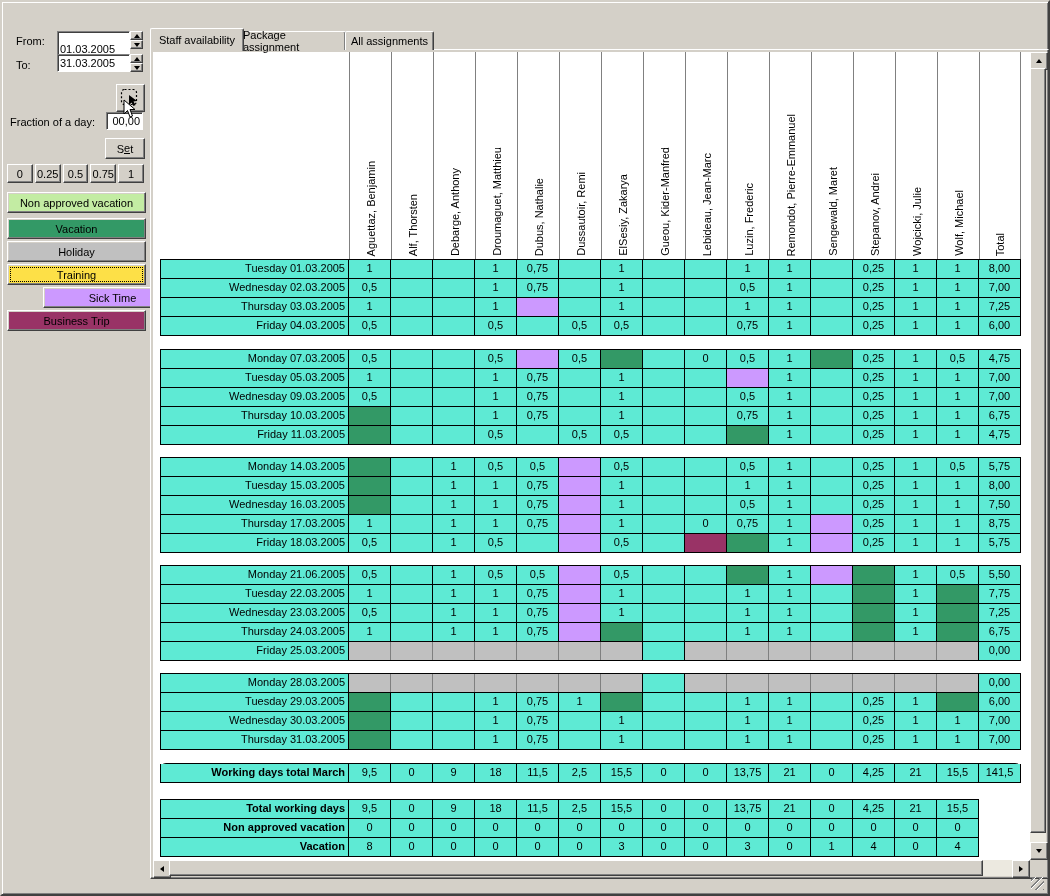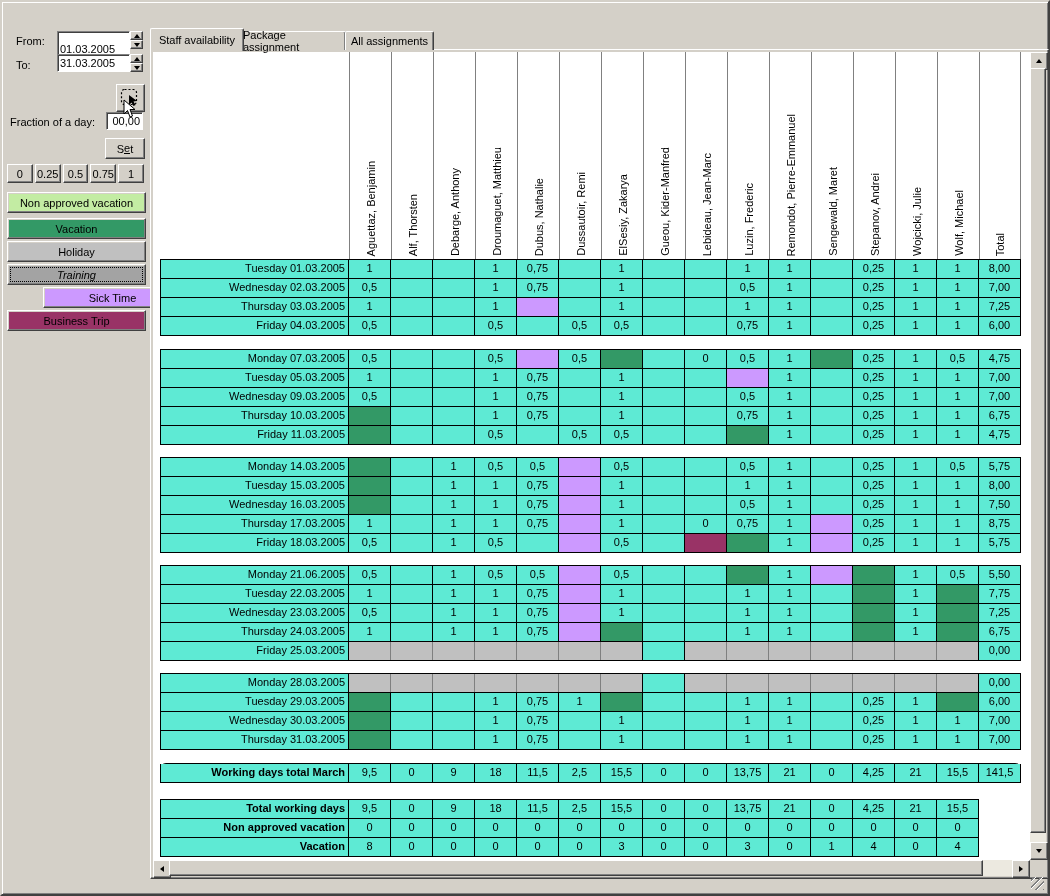--- a/index.html
+++ b/index.html
@@ -109,21 +109,21 @@
       <div class="raised" style="flex: 1 1 0%; display: flex; align-items: center; justify-content: center;">0.25</div>
       <div class="raised" style="flex: 1 1 0%; display: flex; align-items: center; justify-content: center;">0.5</div>
       <div class="raised" style="flex: 1 1 0%; display: flex; align-items: center; justify-content: center;">0.75</div>
       <div class="raised" style="flex: 1 1 0%; display: flex; align-items: center; justify-content: center;">1</div>
     </div>
 
   <div id="legendButtons">
       <div class="legend-btn raised" style="top: 190px; background: rgb(195, 236, 163);">Non approved vacation</div>
       <div class="legend-btn raised" style="top: 216px; background: rgb(51, 153, 102);">Vacation</div>
       <div class="legend-btn raised" style="top: 239px; background: rgb(192, 192, 192);">Holiday</div>
-      <div class="legend-btn raised" style="top: 262px; background: #a3a3a3; outline: rgb(0, 0, 0) dotted 1px; outline-offset: -4px; font-style: italic;">Training</div>
+      <div class="legend-btn raised" style="top: 262px; background: #fde047; outline: rgb(0, 0, 0) dotted 1px; outline-offset: -4px;">Training</div>
       <div class="legend-btn raised" style="top: 285px; background: rgb(204, 153, 255); margin-left: 36px;">Sick Time</div>
       <div class="legend-btn raised" style="top: 308px; background: rgb(153, 51, 102);">Business Trip</div>
     </div>
 
   <div id="tabStrip">
       <div class="tab" style="left: 148px; width: 92px; top: 26px; height: 22px; z-index: 3;">Staff availability</div>
       <div class="tab" style="left: 240px; width: 102px; top: 29px; height: 18px; z-index: 2;">Package assignment</div>
       <div class="tab" style="left: 343px; width: 87px; top: 29px; height: 18px; z-index: 2;">All assignments</div>
     </div>
 

